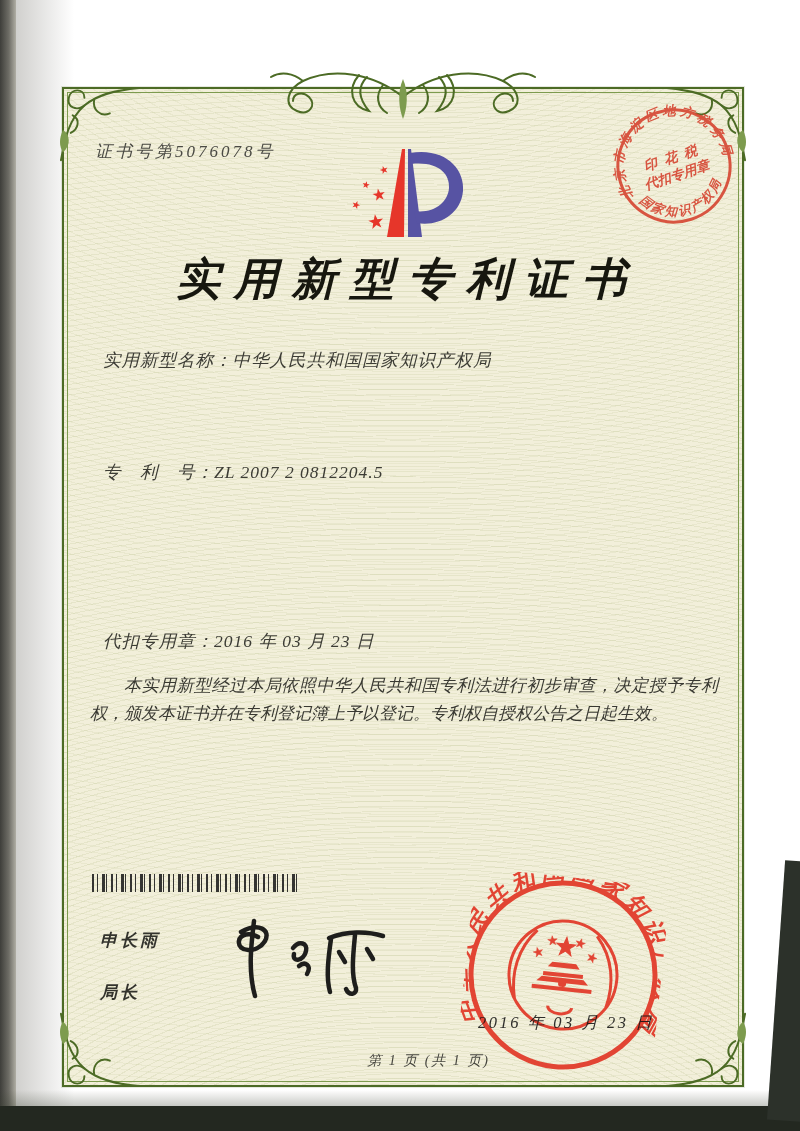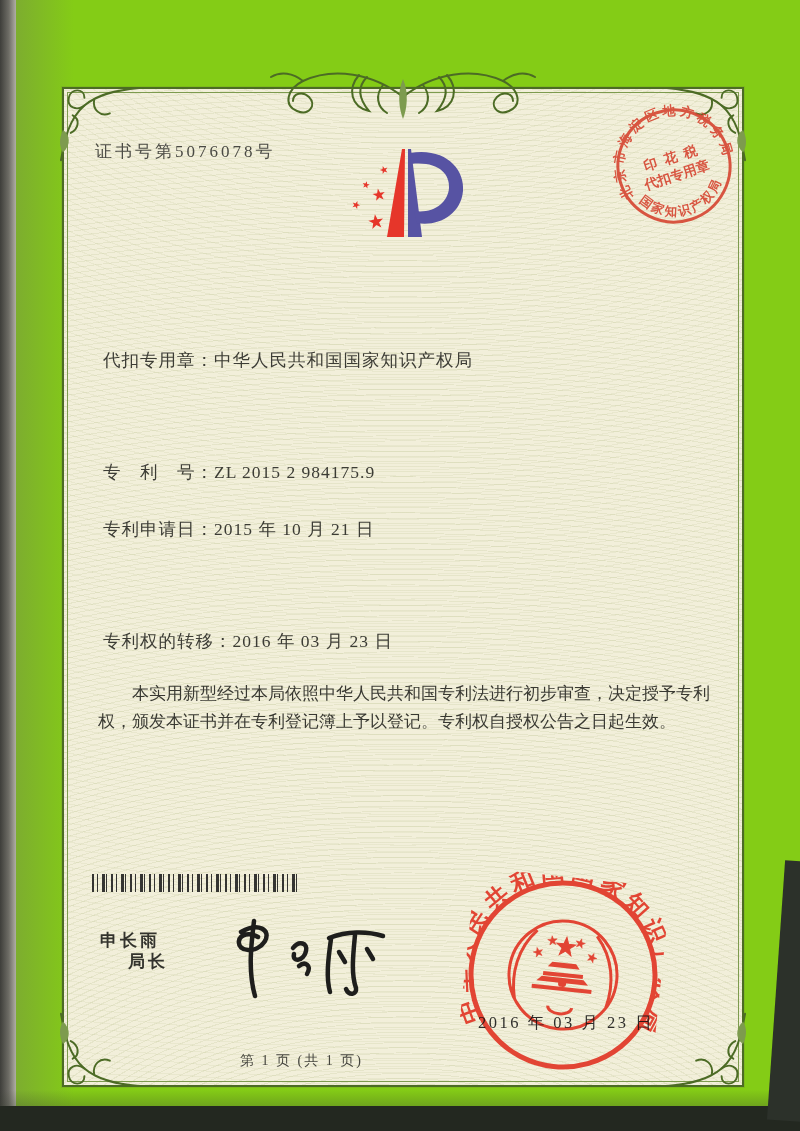--- a/index.html
+++ b/index.html
@@ -1,20 +1,21 @@
 <!DOCTYPE html>
 <html style="--green-dark: #4c6b25; --green-mid: #7d9b4e; --seal-red: #e23b2a; --stamp-red: #d64531; --logo-red: #e6362a; --logo-blue: #5753a3;"><head>
 <meta charset="utf-8">
 <style>
   html,body{margin:0;padding:0;background:#e8e8e4;}
   .page{
     position:relative;width:800px;height:1131px;overflow:hidden;
     background:linear-gradient(105deg,#ececе6 0%,#f6f6f2 18%,#fbfbf7 60%,#f3f3ee 100%);
-    background-color:#84cc16;
+    background-color:#ffffff;
     font-family:"Liberation Serif","DejaVu Serif",serif;
+    font-style:italic;
   }
   .abs{position:absolute;}
   
   .edge-left{left:0;top:0;width:16px;height:100%;
     background:linear-gradient(90deg,#3e3e3a,#6e6d66 55%,#b0aea4);}
   .edge-left-shade{left:16px;top:0;width:58px;height:100%;
     background:linear-gradient(90deg,rgba(110,108,100,.32),rgba(246,246,242,0));}
   .edge-bottom{left:0;bottom:0;width:100%;height:25px;background:#232820;}
   .edge-bottom-shade{left:0;bottom:25px;width:100%;height:16px;
     background:linear-gradient(0deg,rgba(55,62,46,.28),rgba(246,246,242,0));}
@@ -40,36 +41,36 @@
   .c-tr{right:-5px;top:-5px;transform:scaleY(-1);}
   .c-tl{left:-5px;top:-5px;transform:scale(-1,-1);}
   
   .cert-no{left:95px;top:140px;font-size:17px;letter-spacing:3px;color:#4a4a44;}
   .title{left:62px;top:250px;width:678px;text-align:center;text-indent:14px;
     font-size:44px;font-weight:bold;letter-spacing:14px;color:#17170f;}
   .field{left:103px;width:560px;font-size:17.5px;color:#3c3c35;letter-spacing:1px;white-space:nowrap;}
   .f0{top:348px}.f1{top:405px}.f2{top:460px}.f3{top:517px}.f4{top:573px}.f5{top:629px}
   .body-text{left:90px;top:672px;width:628px;font-size:17px;line-height:27.5px;
     color:#393932;text-align:justify;}
-  .body-text p{margin:8px;text-indent:2em;}
+  .body-text p{margin:0;text-indent:2em;}
   .barcode{left:92px;top:874px;width:206px;height:18px;opacity:.88;filter:blur(.35px);
     background-image:repeating-linear-gradient(90deg,
       #1c1c1c 0 2px,transparent 2px 5px,
       #1c1c1c 5px 6px,transparent 6px 10px,
       #1c1c1c 10px 13px,transparent 13px 14px,
       #1c1c1c 14px 15px,transparent 15px 19px);}
   .officer{left:100px;font-family:"Liberation Sans","DejaVu Sans",sans-serif;
     font-weight:600;color:#33332d;letter-spacing:3px;font-size:17px;}
-  .officer-title{top:950px;margin-left:28px;}
+  .officer-title{top:981px;}
   .officer-name{top:929px;}
   .signature{left:213px;top:916px;}
   .sig-stroke{stroke:#1e1e1c;stroke-width:4.5;fill:none;stroke-linecap:round;stroke-linejoin:round;}
   .seal{left:465px;top:877px;transform:rotate(6deg);opacity:.94;}
   .seal-date{left:478px;top:1012px;font-size:16.5px;letter-spacing:2.5px;color:rgba(18,18,18,.88);z-index:5;}
-  .footer{left:240px;top:1052px;width:250px;text-align:left;font-size:14px;
+  .footer{left:240px;top:1052px;width:250px;text-align:right;font-size:14px;
     letter-spacing:2px;color:#45453e;}
   .tax-stamp{left:608px;top:100px;transform:rotate(-18deg);opacity:.9;}
   .stamp-txt{fill:var(--stamp-red,#d64531);font-weight:bold;}
   .seal-txt{fill:var(--seal-red,#e23b2a);font-weight:bold;}
   .logo{left:325px;top:133px;}
 </style>
 </head>
 <body>
 
 <div class="page">
@@ -169,32 +170,30 @@
 
     <g fill="var(--logo-red,#e6362a)">
       <use href="#star" transform="translate(59,37) scale(0.42) rotate(-18)"></use>
       <use href="#star" transform="translate(41,52) scale(0.38) rotate(12)"></use>
       <use href="#star" transform="translate(54,62) scale(0.65) rotate(-10)"></use>
       <use href="#star" transform="translate(31,72) scale(0.42) rotate(20)"></use>
       <use href="#star" transform="translate(51,89) scale(0.78) rotate(-8)"></use>
     </g>
   </svg>
 
+  <div class="abs title">实用新型专利证书</div>
 
   <div class="abs field f0">
-    <span>代扣专用章：</span><span>中华人民共和国国家知识产权局</span>
+    <span>实用新型名称：</span><span>中华人民共和国国家知识产权局</span>
   </div>
   <div class="abs field f2">
-    <span>专　利　号：</span><span>ZL 2015 2 984175.9</span>
-  </div>
-  <div class="abs field f3">
-    <span>专利申请日：</span><span>2015 年 10 月 21 日</span>
+    <span>专　利　号：</span><span>ZL 2007 2 0812204.5</span>
   </div>
   <div class="abs field f5">
-    <span>专利权的转移：</span><span>2016 年 03 月 23 日</span>
+    <span>代扣专用章：</span><span>2016 年 03 月 23 日</span>
   </div>
 
   <div class="abs body-text">
     <p>本实用新型经过本局依照中华人民共和国专利法进行初步审查，决定授予专利权，颁发本证书并在专利登记簿上予以登记。专利权自授权公告之日起生效。</p>
   </div>
 
   <div class="abs barcode"></div>
 
   <div class="abs officer officer-title">局长</div>
   <div class="abs officer officer-name">申长雨</div>

